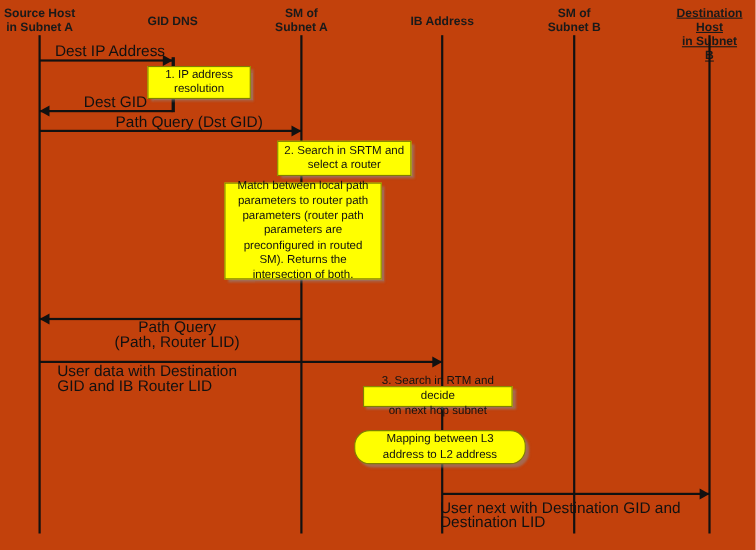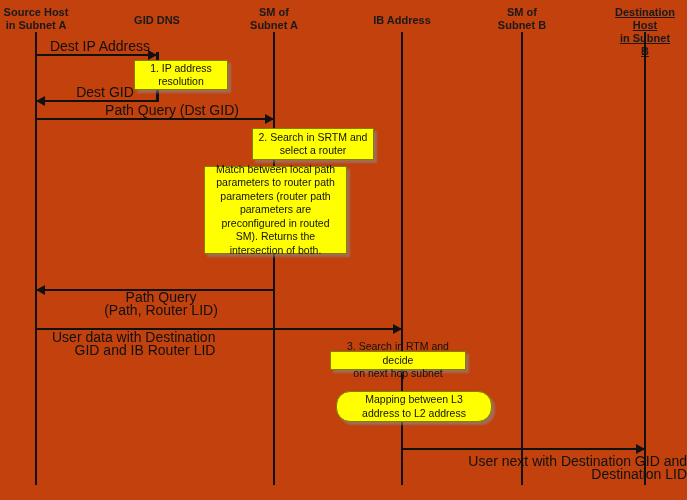--- a/index.html
+++ b/index.html
@@ -64,21 +64,21 @@
   
   .msg-label {
     position: absolute;
     font-size: 14px;
     font-weight: normal;
     color: #111111;
     line-height: 13px;
     white-space: pre-line;
   }
   .msg-label.center { text-align: center; transform: translateX(-50%); }
-  .msg-label.left   { text-align: right; }
+  .msg-label.left   { text-align: left; }
   
   .note {
     position: absolute;
     background: #ffff00;
     border: 1px solid #7f7f00;
     box-shadow: 3px 3px 2px rgba(140,140,140,0.55);
     box-sizing: border-box;
     display: flex;
     align-items: center;
     justify-content: center;
@@ -141,17 +141,17 @@
     </div>
 
   <div id="notes-layer">
       <div class="note" style="left: 134px; top: 60px; width: 94px; height: 30px;">1. IP address
 resolution</div>
       <div class="note" style="left: 204px; top: 128px; width: 122px; height: 32px; margin-left: 48px;">2. Search in SRTM and
 select a router</div>
       <div class="note" style="left: 204px; top: 166px; width: 143px; height: 88px;">Match between local path parameters to router path parameters (router path parameters are preconfigured in routed SM). Returns the intersection of both.</div>
       <div class="note" style="left: 330px; top: 351px; width: 136px; height: 19px;">3. Search in RTM and decide
 on next hop  subnet</div>
-      <div class="note" style="left: 336px; top: 391px; width: 156px; height: 31px; border-radius: 14px;">Mapping between L3
+      <div class="note" style="left: 322px; top: 391px; width: 156px; height: 31px; border-radius: 14px;">Mapping between L3
 address to L2 address</div>
     </div>
 
 </div>
 
 </body></html>

